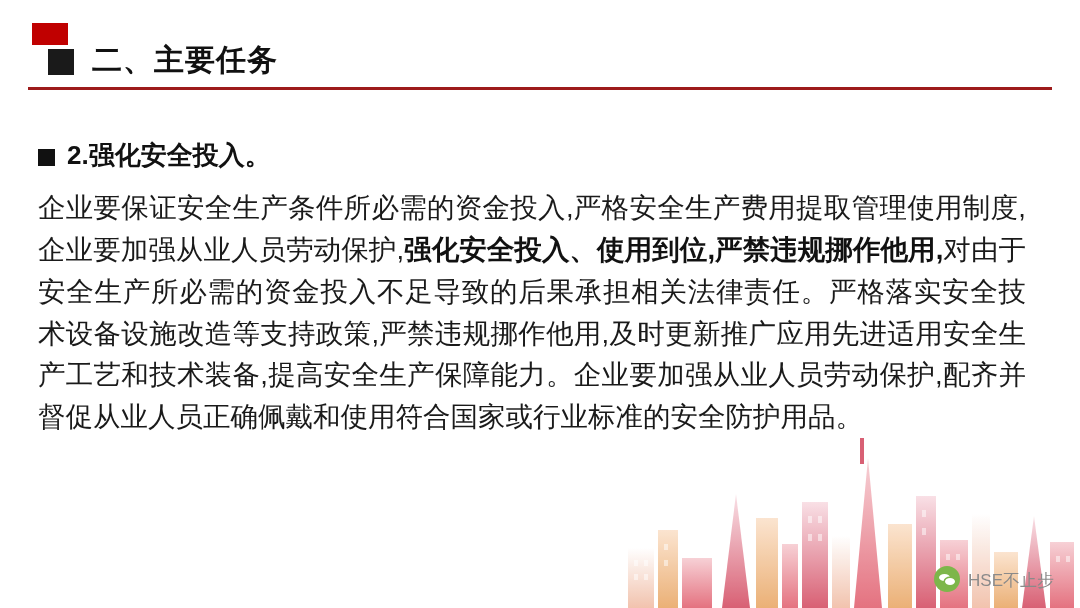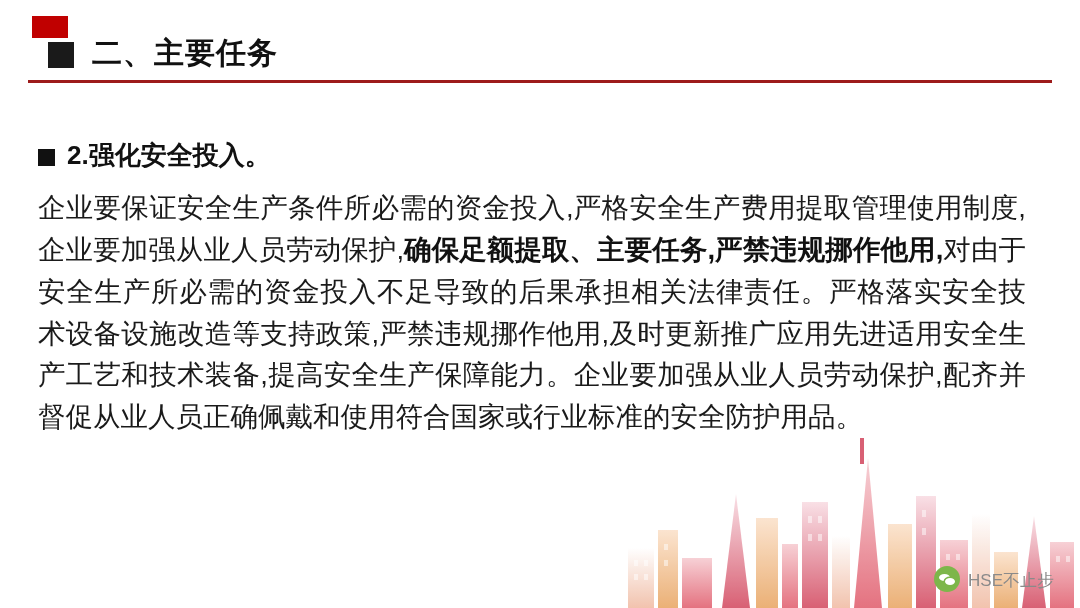--- a/index.html
+++ b/index.html
@@ -21,21 +21,21 @@
     width: 1080px;
     height: 608px;
     background: #ffffff;
     overflow: hidden;
   }
 
   
   .header {
     position: absolute;
     left: 0;
-    top: 6px;
+    top: 13px;
     width: 1080px;
     height: 78px;
   }
   .header-red-bar {
     position: absolute;
     left: 32px;
     top: 10px;
     width: 36px;
     height: 22px;
     background: #c00000;
@@ -231,21 +231,21 @@
     <div class="header-black-square"></div>
     <div class="header-title">二、主要任务</div>
     <div class="header-rule"></div>
   </div>
 
   <div class="content">
     <div class="subtitle-row">
       <div class="bullet-square"></div>
       <div class="subtitle-text">2.强化安全投入。</div>
     </div>
-    <div class="paragraph"><span>企业要保证安全生产条件所必需的资金投入,严格安全生产费用提取管理使用制度,企业要加强从业人员劳动保护,</span><b>确保足额提取、主要任务,严禁违规挪作他用,</b><span>对由于安全生产所必需的资金投入不足导致的后果承担相关法律责任。严格落实安全技术设备设施改造等支持政策,严禁违规挪作他用,及时更新推广应用先进适用安全生产工艺和技术装备,提高安全生产保障能力。企业要加强从业人员劳动保护,配齐并督促从业人员正确佩戴和使用符合国家或行业标准的安全防护用品。</span></div>
+    <div class="paragraph"><span>企业要保证安全生产条件所必需的资金投入,严格安全生产费用提取管理使用制度,企业要加强从业人员劳动保护,</span><b>强化安全投入、使用到位,严禁违规挪作他用,</b><span>对由于安全生产所必需的资金投入不足导致的后果承担相关法律责任。严格落实安全技术设备设施改造等支持政策,严禁违规挪作他用,及时更新推广应用先进适用安全生产工艺和技术装备,提高安全生产保障能力。企业要加强从业人员劳动保护,配齐并督促从业人员正确佩戴和使用符合国家或行业标准的安全防护用品。</span></div>
   </div>
 
   <div class="watermark">
     <div class="wechat-icon"></div>
     <div class="watermark-text">HSE不止步</div>
   </div>
 
 </div>
 
 </body></html>

